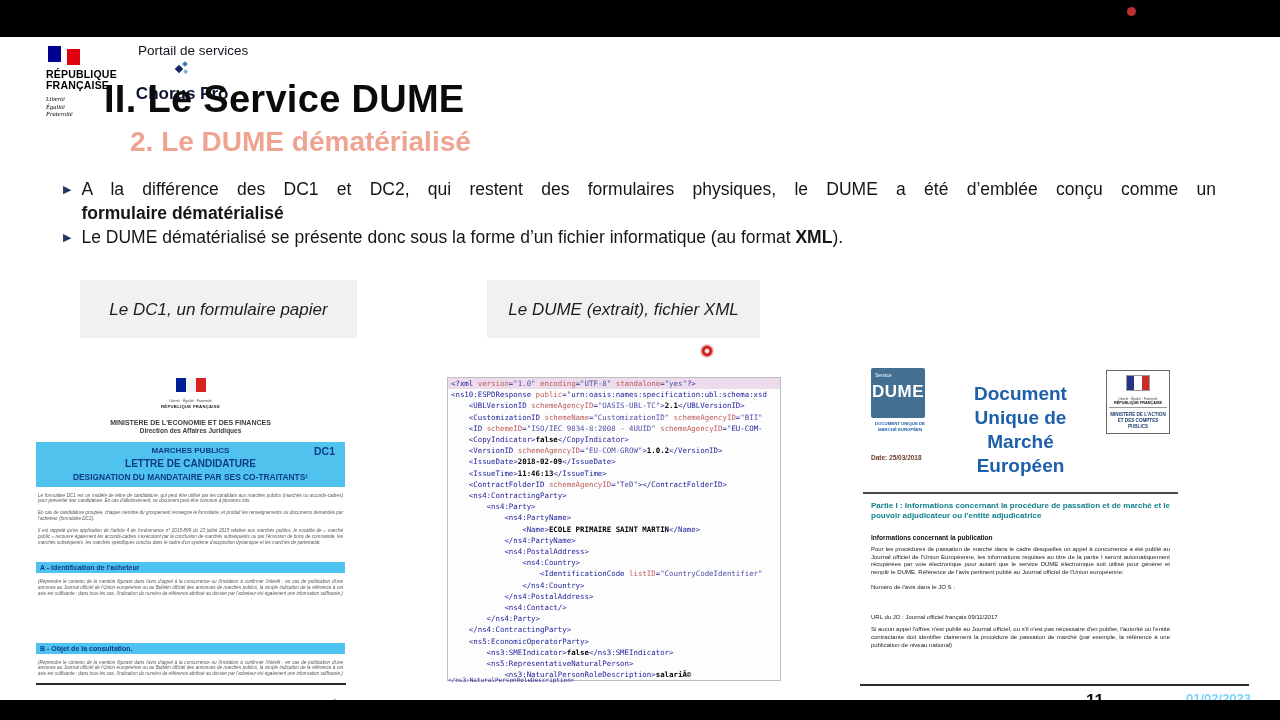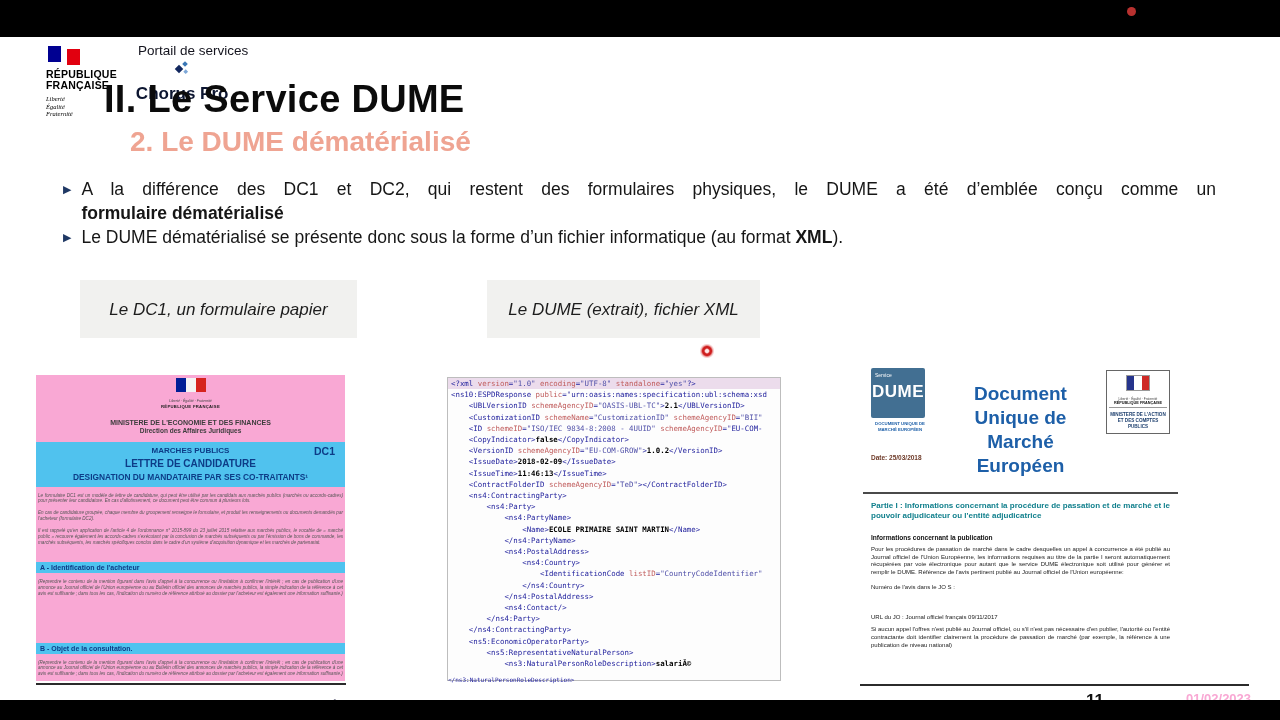--- a/index.html
+++ b/index.html
@@ -44,21 +44,21 @@
            align-items:center;justify-content:center;text-align:center;font-style:italic;
            font-size:17px;line-height:23px;color:#1d1d1d;padding:0 8px;box-sizing:border-box;}
   .ch1{left:80px;width:277px;}
   .ch2{left:487px;width:273px;}
   .ch3{left:847px;width:333px;}
 
   .laser-dot{position:absolute;left:699px;top:343px;width:16px;height:16px;border-radius:50%;
     background:radial-gradient(circle,#ffe9e9 0 1.5px,#cf1f1f 3px 4.5px,rgba(214,60,60,.35) 6px,transparent 7.5px);}
 
   
-  .dc1{position:absolute;left:36px;top:375px;width:309px;height:306px;background:#f9a8d4;
+  .dc1{position:absolute;left:36px;top:375px;width:309px;height:306px;background:#ffffff;
        box-sizing:border-box;overflow:hidden;}
   .dc1-logo{text-align:center;margin-top:3px;}
   .mini-flag{display:inline-block;position:relative;width:30px;height:17px;}
   .mini-flag i{position:absolute;top:0;height:14px;width:10px;}
   .mini-flag .b{left:0;background:#001e96;}
   .mini-flag .w{left:10px;background:#f4f4f4;}
   .mini-flag .r{left:20px;background:#d6231e;}
   .dc1-motto{font-size:3.5px;font-style:italic;color:#444;line-height:4.5px;}
   .dc1-rep{font-size:4.2px;font-weight:bold;color:#222;letter-spacing:.3px;line-height:6px;}
   .dc1-min1{text-align:center;font-size:7px;font-weight:bold;color:#3c3c3c;margin-top:9px;}
@@ -121,21 +121,21 @@
   .v-avis{font-size:6px;color:#222;margin:8px 8px 0;}
   .v-url{font-size:6px;color:#222;margin:24px 8px 0;}
   .v-note{font-size:6px;line-height:7.6px;color:#222;text-align:justify;margin:6px 8px 0;}
 
   .rule{position:absolute;background:#2b2b2b;height:2px;}
   .rule.left{left:36px;top:683px;width:310px;}
   .rule.right{left:860px;top:684px;width:389px;}
 
   .footer-org{position:absolute;left:63px;top:691px;font-size:13px;font-weight:bold;color:#15153a;margin-top:8px;}
   .footer-page{position:absolute;left:1086px;top:691px;font-size:17px;font-weight:bold;color:#111;}
-  .footer-date{position:absolute;left:1186px;top:691px;font-size:13px;font-weight:bold;color:#f9a8d4;}
+  .footer-date{position:absolute;left:1186px;top:691px;font-size:13px;font-weight:bold;color:#7dd3fc;}
 </style>
 </head>
 <body>
 
 <div class="stage">
   <div class="slide-bg"></div>
   <div class="bar top"></div>
 
   <div class="rf-logo">
     <div class="rf-flag">
@@ -226,20 +226,21 @@
       <div class="xline"><span class="xc">            </span><span class="xt">&lt;/ns4:PartyName</span><span class="xt">&gt;</span></div>
       <div class="xline"><span class="xc">            </span><span class="xt">&lt;ns4:PostalAddress</span><span class="xt">&gt;</span></div>
       <div class="xline"><span class="xc">                </span><span class="xt">&lt;ns4:Country</span><span class="xt">&gt;</span></div>
       <div class="xline"><span class="xc">                    </span><span class="xt">&lt;IdentificationCode</span> <span class="xa">listID</span>=<span class="xv">"CountryCodeIdentifier"</span></div>
       <div class="xline"><span class="xc">                </span><span class="xt">&lt;/ns4:Country</span><span class="xt">&gt;</span></div>
       <div class="xline"><span class="xc">            </span><span class="xt">&lt;/ns4:PostalAddress</span><span class="xt">&gt;</span></div>
       <div class="xline"><span class="xc">            </span><span class="xt">&lt;ns4:Contact</span>/<span class="xt">&gt;</span></div>
       <div class="xline"><span class="xc">        </span><span class="xt">&lt;/ns4:Party</span><span class="xt">&gt;</span></div>
       <div class="xline"><span class="xc">    </span><span class="xt">&lt;/ns4:ContractingParty</span><span class="xt">&gt;</span></div>
       <div class="xline"><span class="xc">    </span><span class="xt">&lt;ns5:EconomicOperatorParty</span><span class="xt">&gt;</span></div>
+      <div class="xline"><span class="xc">        </span><span class="xt">&lt;ns3:SMEIndicator</span><span class="xt">&gt;</span><span class="xc">false</span><span class="xt">&lt;/ns3:SMEIndicator</span><span class="xt">&gt;</span></div>
       <div class="xline"><span class="xc">        </span><span class="xt">&lt;ns5:RepresentativeNaturalPerson</span><span class="xt">&gt;</span></div>
       <div class="xline"><span class="xc">            </span><span class="xt">&lt;ns3:NaturalPersonRoleDescription</span><span class="xt">&gt;</span><span class="xc">salariÃ©</span></div>
     </div>
   <div class="xml-cut">&lt;/ns3:NaturalPersonRoleDescription&gt;</div>
 
   <div class="viewer">
     <div class="v-head">
       <div class="v-logo-col">
         <div class="dume-logo">
           <span class="dl-service">Service</span>

